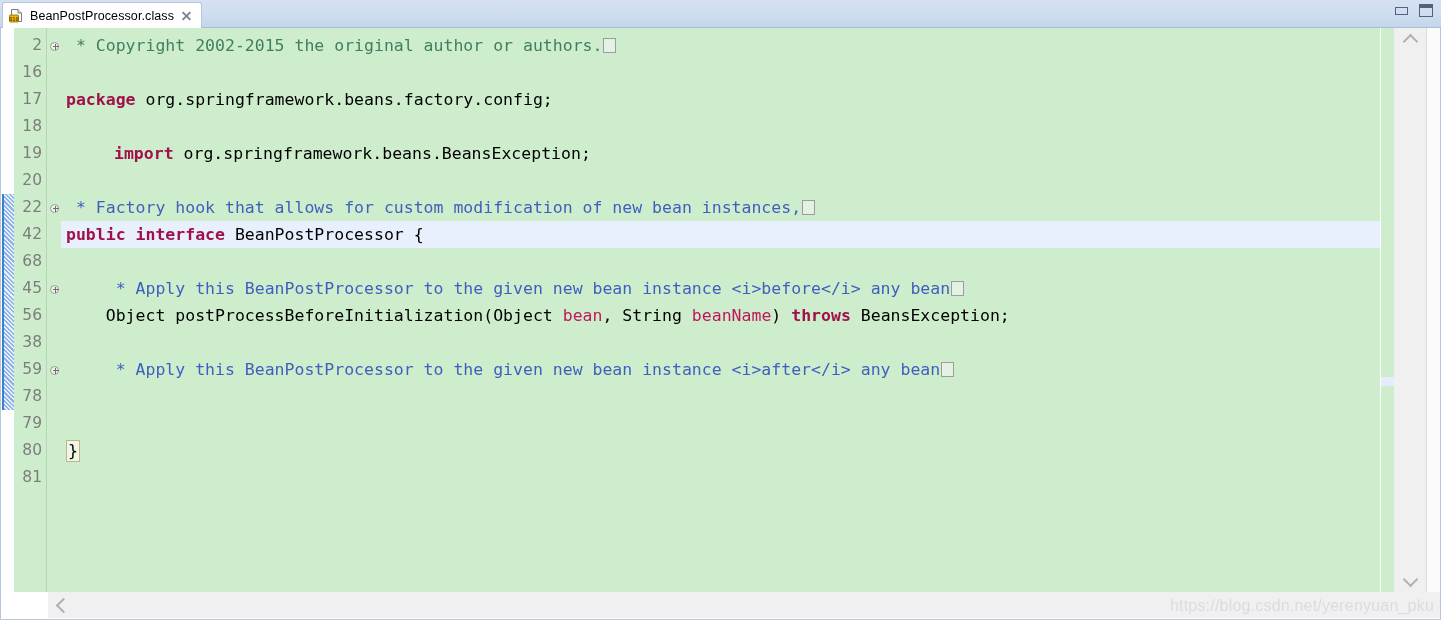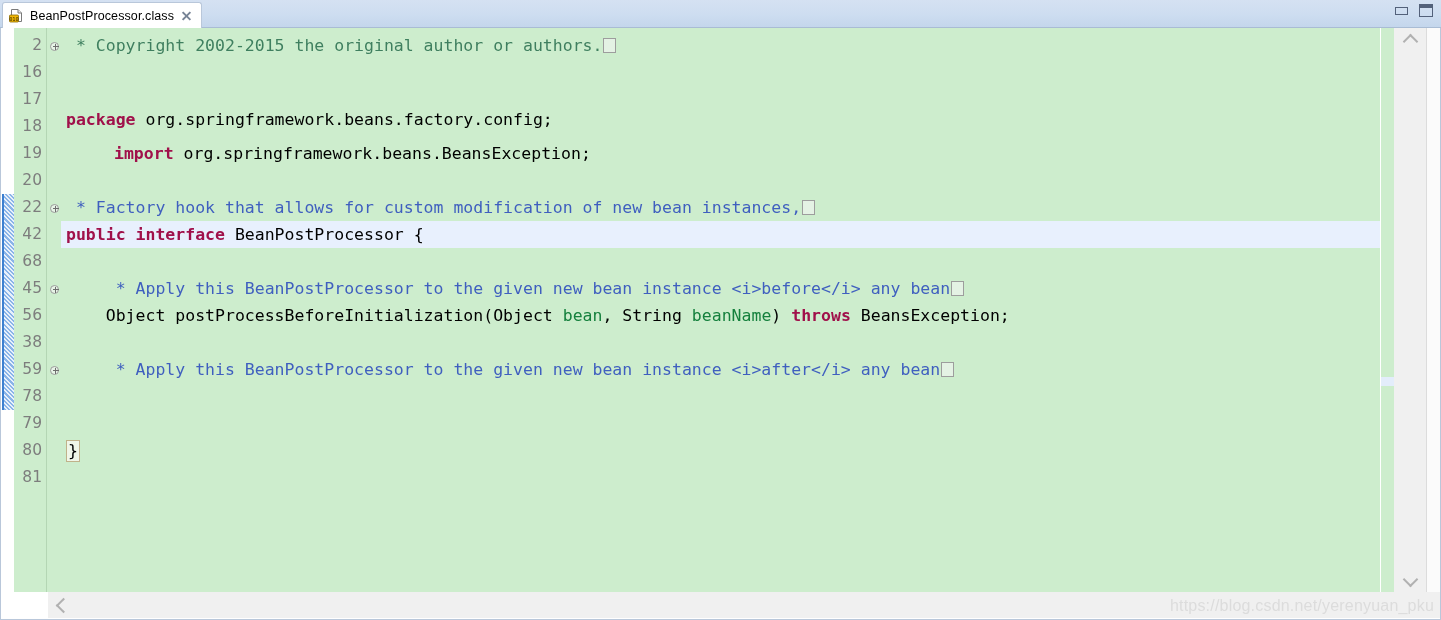--- a/index.html
+++ b/index.html
@@ -265,21 +265,21 @@
     font-family: "DejaVu Sans Mono", "Liberation Mono", monospace;
     font-size: 16.5px;
     color: #000000;
     padding-left: 5px;
   }
   .code-line.current { background: #e8f0fd; }
 
   .kw      { color: #a0104a; font-weight: bold; }
   .cmt     { color: #3f7f5f; }
   .doc     { color: #3f5fbf; }
-  .param   { color: #15803d; text-align: right; }
+  .param   { color: #be185d; text-align: right; }
   .plain   { color: #000000; }
 
   .fold-box {
     display: inline-block;
     width: 13px; height: 15px;
     border: 1px solid #9d9d9d;
     background: #e4f2e4;
     vertical-align: -2px;
     margin-left: 1px;
   }
@@ -370,21 +370,21 @@
         <div class="fold" style="top: 328px;"><span class="fold-plus"></span></div>
         <div class="fold" style="top: 355px;"></div>
         <div class="fold" style="top: 382px;"></div>
         <div class="fold" style="top: 409px;"></div>
         <div class="fold" style="top: 436px;"></div>
       </div>
 
     <div class="code-area" id="code-area">
         <div class="code-line" style="top: 4px;"><span class="cmt"> * Copyright 2002-2015 the original author or authors.</span><span class="fold-box"></span></div>
         <div class="code-line" style="top: 31px;"></div>
-        <div class="code-line" style="top: 58px; margin-top: 20px;"><span class="kw">package</span><span class="plain"> org.springframework.beans.factory.config;</span></div>
+        <div class="code-line" style="top: 58px;"><span class="kw">package</span><span class="plain"> org.springframework.beans.factory.config;</span></div>
         <div class="code-line" style="top: 85px;"></div>
         <div class="code-line" style="top: 112px; margin-left: 48px;"><span class="kw">import</span><span class="plain"> org.springframework.beans.BeansException;</span></div>
         <div class="code-line" style="top: 139px;"></div>
         <div class="code-line" style="top: 166px;"><span class="doc"> * Factory hook that allows for custom modification of new bean instances,</span><span class="fold-box"></span></div>
         <div class="code-line current" style="top: 193px;"><span class="kw">public interface</span><span class="plain"> BeanPostProcessor {</span></div>
         <div class="code-line" style="top: 220px;"></div>
         <div class="code-line" style="top: 247px;"><span class="doc">     * Apply this BeanPostProcessor to the given new bean instance &lt;i&gt;before&lt;/i&gt; any bean</span><span class="fold-box"></span></div>
         <div class="code-line" style="top: 274px;"><span class="plain">    Object postProcessBeforeInitialization(Object </span><span class="param">bean</span><span class="plain">, String </span><span class="param">beanName</span><span class="plain">) </span><span class="kw">throws</span><span class="plain"> BeansException;</span></div>
         <div class="code-line" style="top: 301px;"></div>
         <div class="code-line" style="top: 328px;"><span class="doc">     * Apply this BeanPostProcessor to the given new bean instance &lt;i&gt;after&lt;/i&gt; any bean</span><span class="fold-box"></span></div>

